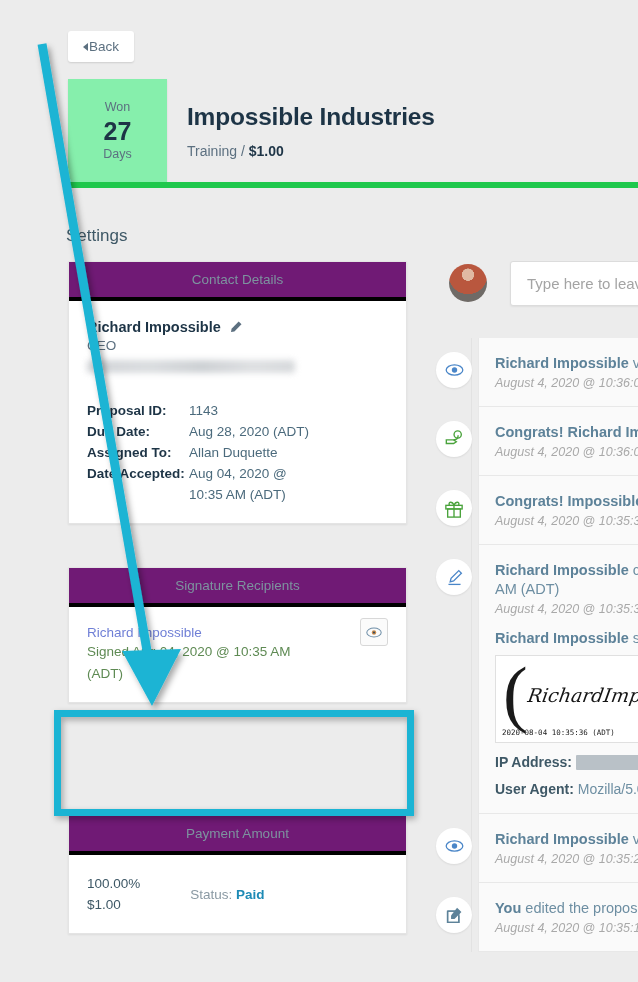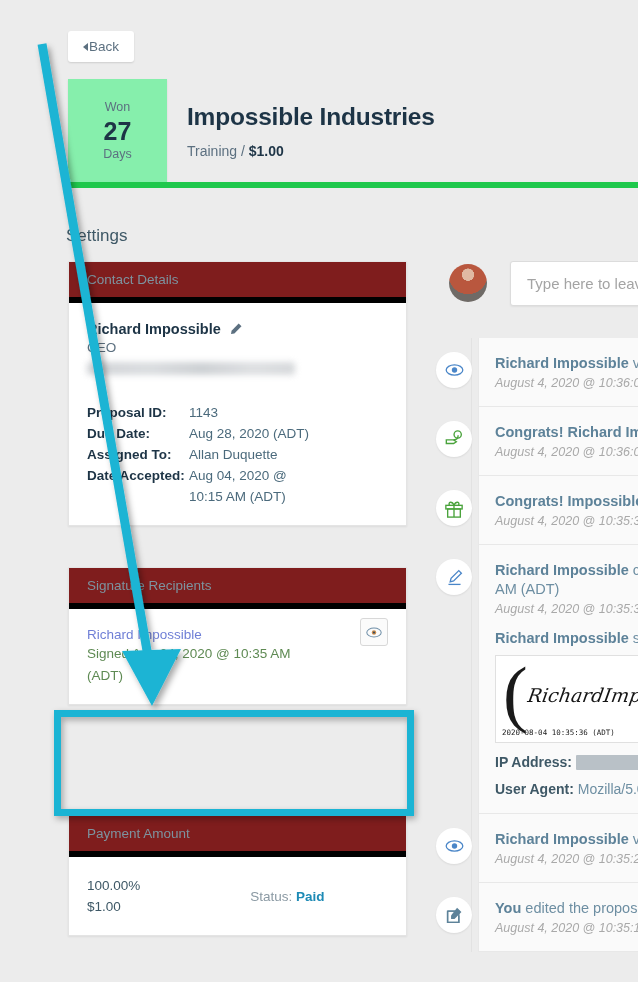--- a/index.html
+++ b/index.html
@@ -58,22 +58,22 @@
     font-size: 17px; color: #3e5866;
   }
 
   
   .panel {
     position: absolute; left: 68px; width: 339px;
     background: #fff; border: 1px solid #e4e4e4;
     box-shadow: 0 1px 2px rgba(0,0,0,.07);
   }
   .panel-hd {
-    background: #7f1d1d; border-bottom: 6px solid #000000;
-    padding: 10px 18px; font-size: 13.5px; color: #7d939f;
+    background: #701a75; border-bottom: 4px solid #000000;
+    padding: 10px 18px; font-size: 13.5px; color: #7d939f; text-align: center;
   }
   .panel-bd { padding: 18px; }
 
   #p-contact { top: 261px; }
   #p-sig     { top: 567px; }
   #p-integ   { top: 719px; }
   #p-pay     { top: 815px; }
 
   .cd-name { font-size: 14.5px; font-weight: bold; color: #1d3446; display: flex; align-items: center; gap: 7px; }
   .cd-role { font-size: 13.5px; color: #5c7080; margin-top: 3px; }
@@ -98,21 +98,21 @@
 
   .chk-row { display: flex; align-items: center; gap: 11px; }
   .chk {
     width: 17px; height: 17px; border: 1px solid #cdcdcd;
     border-radius: 3px; background: #fff; cursor: pointer; flex: none;
   }
   .chk-lbl { font-size: 13.5px; color: #7d939f; }
 
   .pay-bd { display: flex; align-items: center; padding: 18px; }
   .pay-left { font-size: 13.5px; color: #3e5866; line-height: 21px; }
-  .pay-status { margin-left: 110px; font-size: 13.5px; color: #8a99a3; }
+  .pay-status { margin-left: 50px; font-size: 13.5px; color: #8a99a3; }
   .pay-status b { color: #1d8ab5; font-weight: bold; }
 
   
   .avatar {
     position: absolute; left: 449px; top: 264px;
     width: 38px; height: 38px; border-radius: 50%;
     background: radial-gradient(circle at 50% 28%, #e0b9a3 0 18%, #b9573e 19% 58%, #6f6a66 59%);
     overflow: hidden;
   }
   .comment-box {
@@ -236,21 +236,21 @@
         <div class="kv-row">
           <span class="kv-k">Assigned To:</span>
           <span class="kv-v">Allan Duquette</span>
         </div>
         <div class="kv-row">
           <span class="kv-k">Date Accepted:</span>
           <span class="kv-v">Aug 04, 2020 @</span>
         </div>
         <div class="kv-row">
           <span class="kv-k"></span>
-          <span class="kv-v">10:15 AM (ADT)</span>
+          <span class="kv-v">10:35 AM (ADT)</span>
         </div>
       </div>
     </div>
   </div>
 
   <div class="panel" id="p-sig">
     <div class="panel-hd">Signature Recipients</div>
     <div class="panel-bd">
       <div class="sig-name">Richard Impossible</div>
       <div class="sig-when">Signed Aug 04, 2020 @ 10:35 AM</div>

